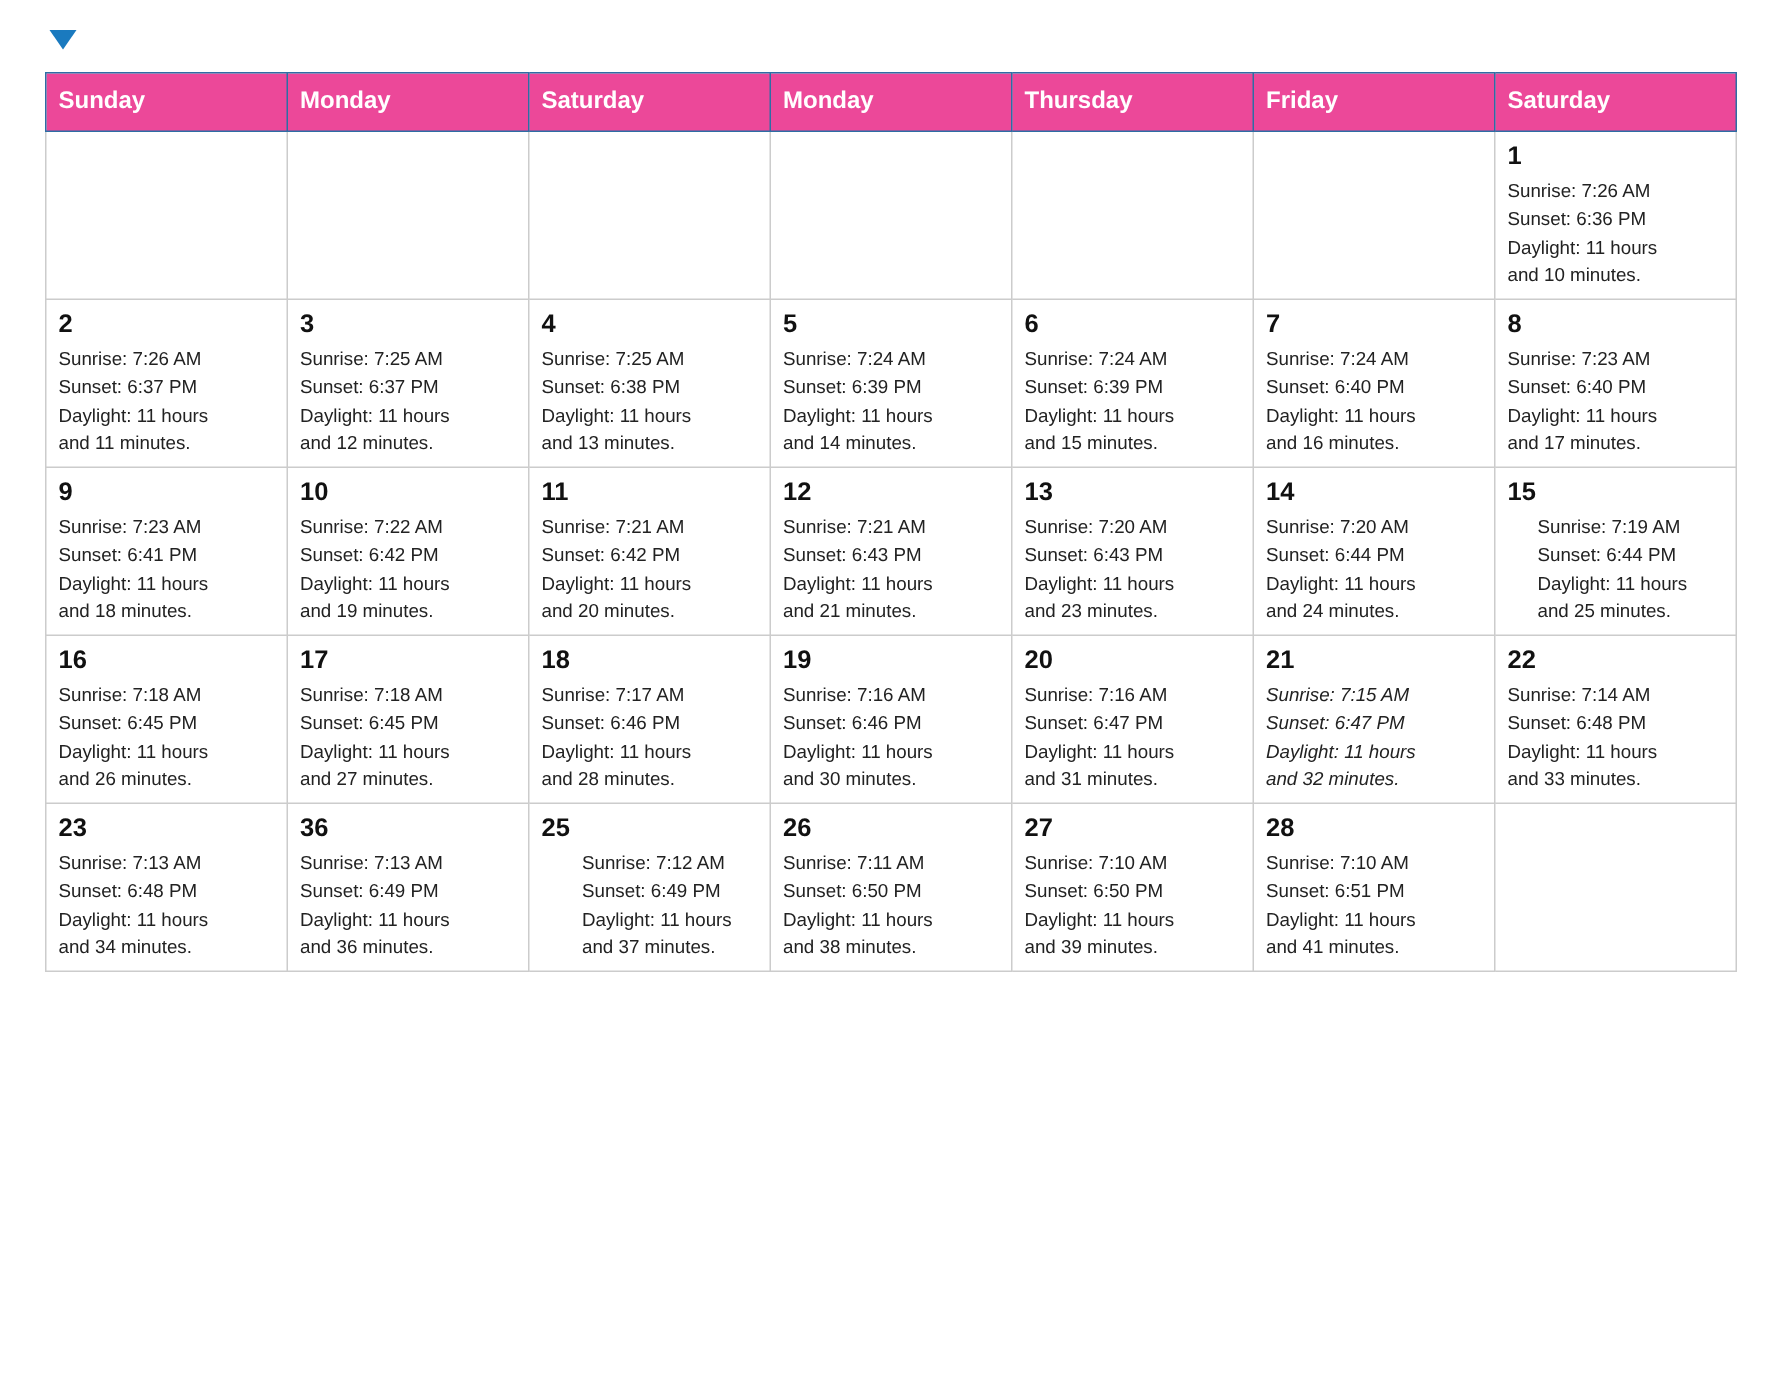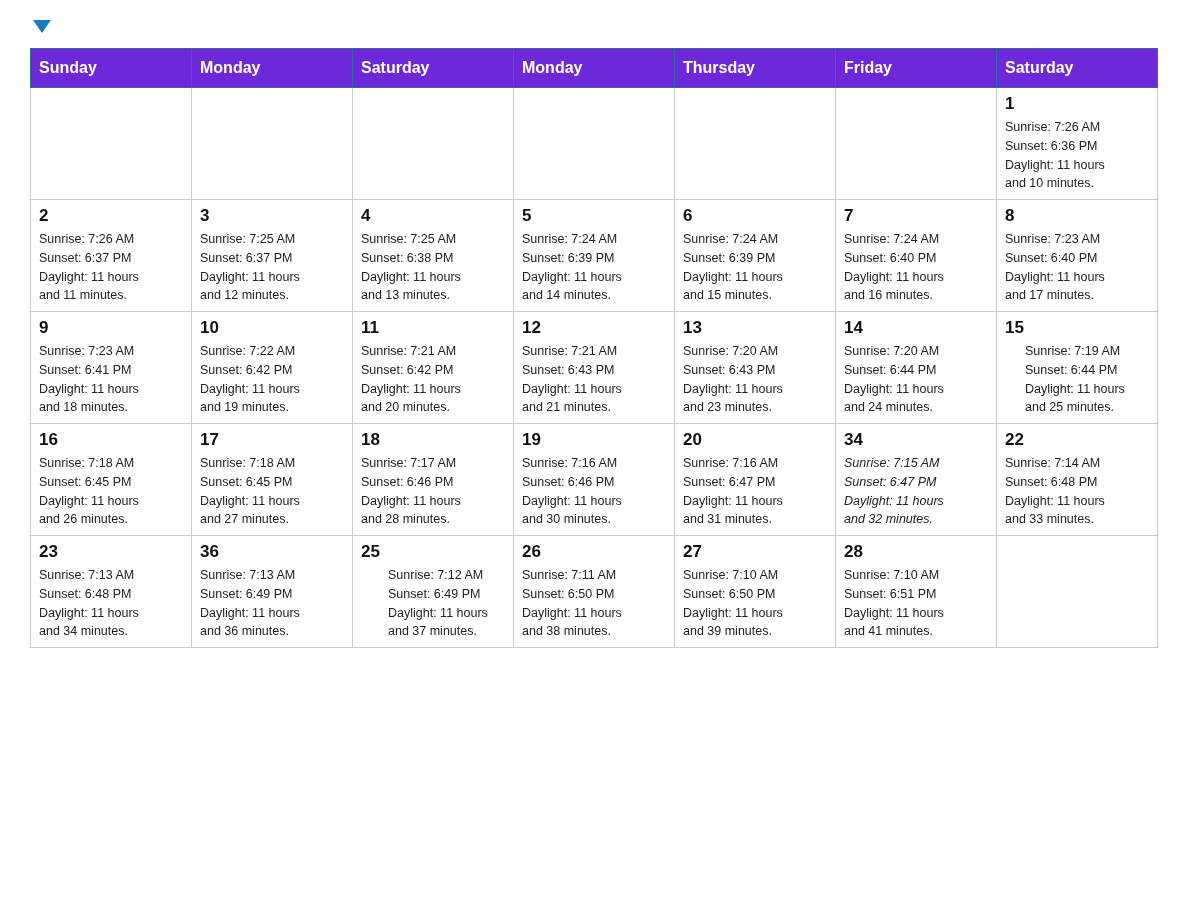--- a/index.html
+++ b/index.html
@@ -34,21 +34,21 @@
       font-size: 22px;
       color: #333;
       margin-top: 4px;
     }
     .calendar {
       width: 100%;
       border-collapse: collapse;
       margin-top: 10px;
     }
     .calendar thead th {
-      background-color: #6d28d9;
+      background-color: #ec4899;
       color: #fff;
       font-size: 16px;
       font-weight: bold;
       padding: 10px 8px;
       text-align: left;
       border: 1px solid #2e6da4;
     }
     .calendar tbody td {
       border: 1px solid #ccc;
       vertical-align: top;
@@ -284,21 +284,21 @@
 and 30 minutes.</div>
         </td>
         <td>
           <span class="day-number">20</span>
           <div class="day-info" style="white-space: pre-line;">Sunrise: 7:16 AM
 Sunset: 6:47 PM
 Daylight: 11 hours
 and 31 minutes.</div>
         </td>
         <td>
-          <span class="day-number">34</span>
+          <span class="day-number">21</span>
           <div class="day-info" style="white-space: pre-line; font-style: italic;">Sunrise: 7:15 AM
 Sunset: 6:47 PM
 Daylight: 11 hours
 and 32 minutes.</div>
         </td>
         <td>
           <span class="day-number">22</span>
           <div class="day-info" style="white-space: pre-line;">Sunrise: 7:14 AM
 Sunset: 6:48 PM
 Daylight: 11 hours

